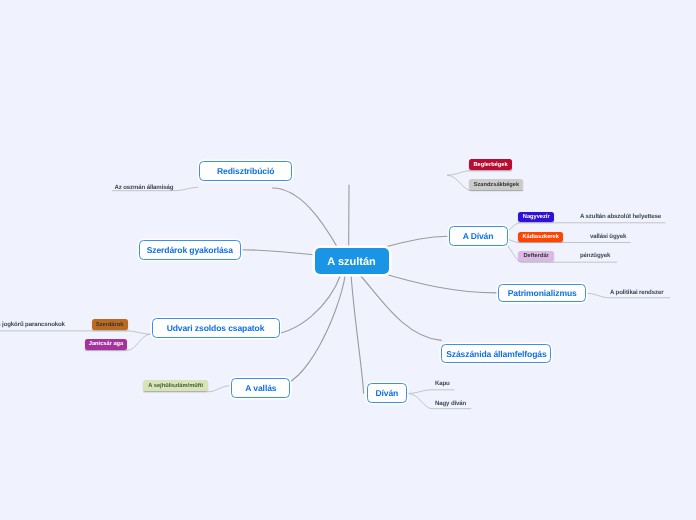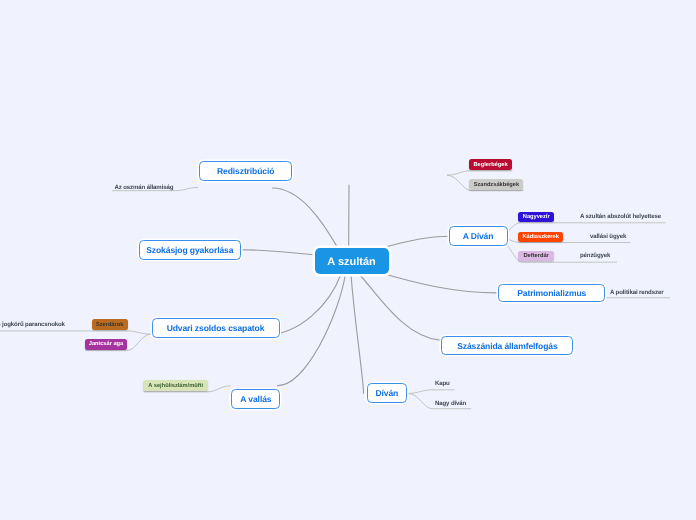--- a/index.html
+++ b/index.html
@@ -73,54 +73,54 @@
   <span class="plain" style="left: 580px; top: 213px; color: rgb(63, 70, 84);">A szultán abszolút helyettese</span>
   <div class="node chip" style="left:518.1px;top:231.5px;width:45.2px;height:10.7px;background:#ff4300;color:#fff;">
     <span>Kádiaszkerek</span>
   </div>
   <span class="plain" style="left: 590px; top: 233px; color: rgb(63, 70, 84);">vallási ügyek</span>
   <div class="node chip" style="left:518.1px;top:250.8px;width:36.1px;height:10.7px;background:#dcb9e4;color:#333;">
     <span>Defterdár</span>
   </div>
   <span class="plain" style="left: 580px; top: 252px; color: rgb(63, 70, 84);">pénzügyek</span>
 
-  <div class="node lvl1" style="left: 498.2px; top: 283.7px; width: 107px; height: 18.8px; border-color: rgb(61, 143, 236); color: rgb(15, 112, 229);">
+  <div class="node lvl1" style="left: 498.2px; top: 283.7px; width: 88px; height: 18.8px; border-color: rgb(61, 143, 236); color: rgb(15, 112, 229);">
     <span>Patrimonializmus</span>
   </div>
   <span class="plain" style="left: 610px; top: 289px; color: rgb(63, 70, 84);">A politikai rendszer</span>
 
-  <div class="node lvl1" style="left: 441.4px; top: 336px; width: 132px; height: 19.4px; border-color: rgb(61, 143, 236); color: rgb(15, 112, 229);">
+  <div class="node lvl1" style="left: 441.4px; top: 344px; width: 110px; height: 19.4px; border-color: rgb(61, 143, 236); color: rgb(15, 112, 229);">
     <span>Szászánida államfelfogás</span>
   </div>
 
   <div class="node lvl1" style="left: 366.7px; top: 383.4px; width: 40.3px; height: 19.8px; border-color: rgb(61, 143, 236); color: rgb(15, 112, 229);">
     <span>Díván</span>
   </div>
   <span class="plain" style="left: 435px; top: 380px; color: rgb(63, 70, 84);">Kapu</span>
   <span class="plain" style="left: 435px; top: 400px; color: rgb(63, 70, 84);">Nagy díván</span>
 
-  <div class="node lvl1" style="left: 231.4px; top: 389px; width: 49px; height: 20px; border-color: rgb(61, 143, 236); color: rgb(15, 112, 229);">
+  <div class="node lvl1" style="left: 231.4px; top: 378px; width: 59px; height: 20px; border-color: rgb(61, 143, 236); color: rgb(15, 112, 229);">
     <span>A vallás</span>
   </div>
   <div class="node chip" style="left:143.2px;top:380px;width:65px;height:11.4px;background:#d9e3b8;color:#3a6030;">
     <span>A sejhüliszlám/müfti</span>
   </div>
 
   <div class="node lvl1" style="left: 151.5px; top: 318px; width: 128px; height: 20px; border-color: rgb(61, 143, 236); color: rgb(15, 112, 229); text-align: center;">
     <span>Udvari zsoldos csapatok</span>
   </div>
   <div class="node chip" style="left:91.6px;top:318.9px;width:36.1px;height:11.6px;background:#bb6b1f;color:#333;">
     <span>Szerdárok</span>
   </div>
   <span class="plain" style="left: -15.5px; top: 321px; color: rgb(63, 70, 84);">Teljes jogkörű parancsnokok</span>
   <div class="node chip" style="left:84.7px;top:338.7px;width:42.7px;height:11.2px;background:#a5339e;color:#fff;">
     <span>Janicsár aga</span>
   </div>
 
   <div class="node lvl1" style="left: 139px; top: 239.5px; width: 101.6px; height: 20px; border-color: rgb(61, 143, 236); color: rgb(15, 112, 229);">
-    <span>Szokásjog gyakorlása</span>
+    <span>Szerdárok gyakorlása</span>
   </div>
 
   <div class="node lvl1" style="left: 199.2px; top: 161px; width: 93px; height: 20px; border-color: rgb(61, 143, 236); color: rgb(15, 112, 229);">
     <span>Redisztribúció</span>
   </div>
   <span class="plain" style="left: 114.5px; top: 184px; color: rgb(63, 70, 84);">Az oszmán államiság</span>
 </div>
 
 </body></html>

